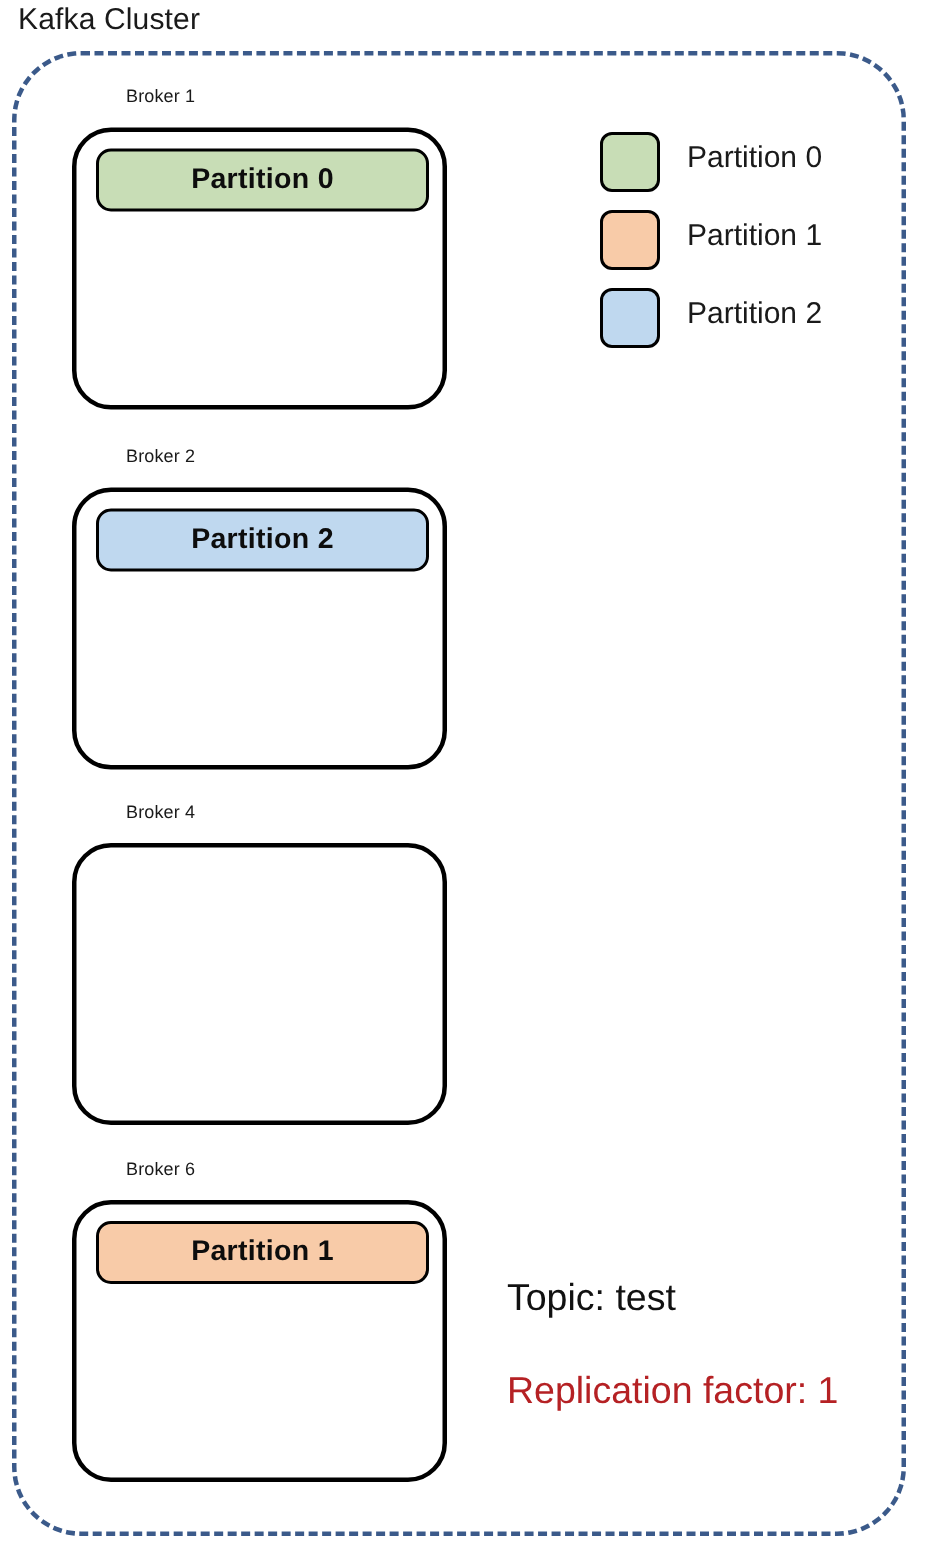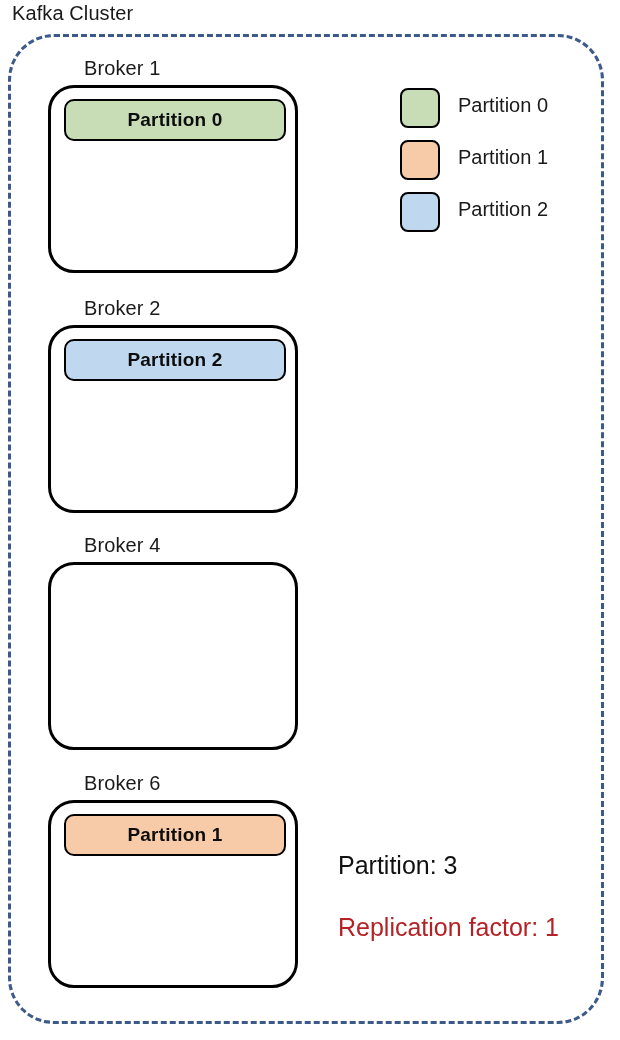--- a/index.html
+++ b/index.html
@@ -47,21 +47,21 @@
   
   .broker {
     position: absolute;
     box-sizing: border-box;
     border: 3px solid #000000;
     border-radius: 26px;
     background: #ffffff;
   }
   .broker-label {
     position: absolute;
-    font-size: 20px;
+    font-size: 12px;
     color: #1a1a1a;
     white-space: nowrap;
     letter-spacing: 0.1px;
   }
 
   
   .partition {
     position: absolute;
     box-sizing: border-box;
     border: 2.5px solid #000000;
@@ -156,17 +156,17 @@
       <div class="legend-swatch" style="background: rgb(248, 203, 168);"></div>
       <div class="legend-text">Partition 1</div>
     </div>
     <div class="legend-row">
       <div class="legend-swatch" style="background: rgb(191, 216, 239);"></div>
       <div class="legend-text">Partition 2</div>
     </div>
   </div>
 
   <div class="meta">
-    <div class="meta-line">Partition: 3</div>
+    <div class="meta-line">Topic: test</div>
     <div class="meta-line danger">Replication factor: 1</div>
   </div>
 
 </div>
 
 </body></html>

